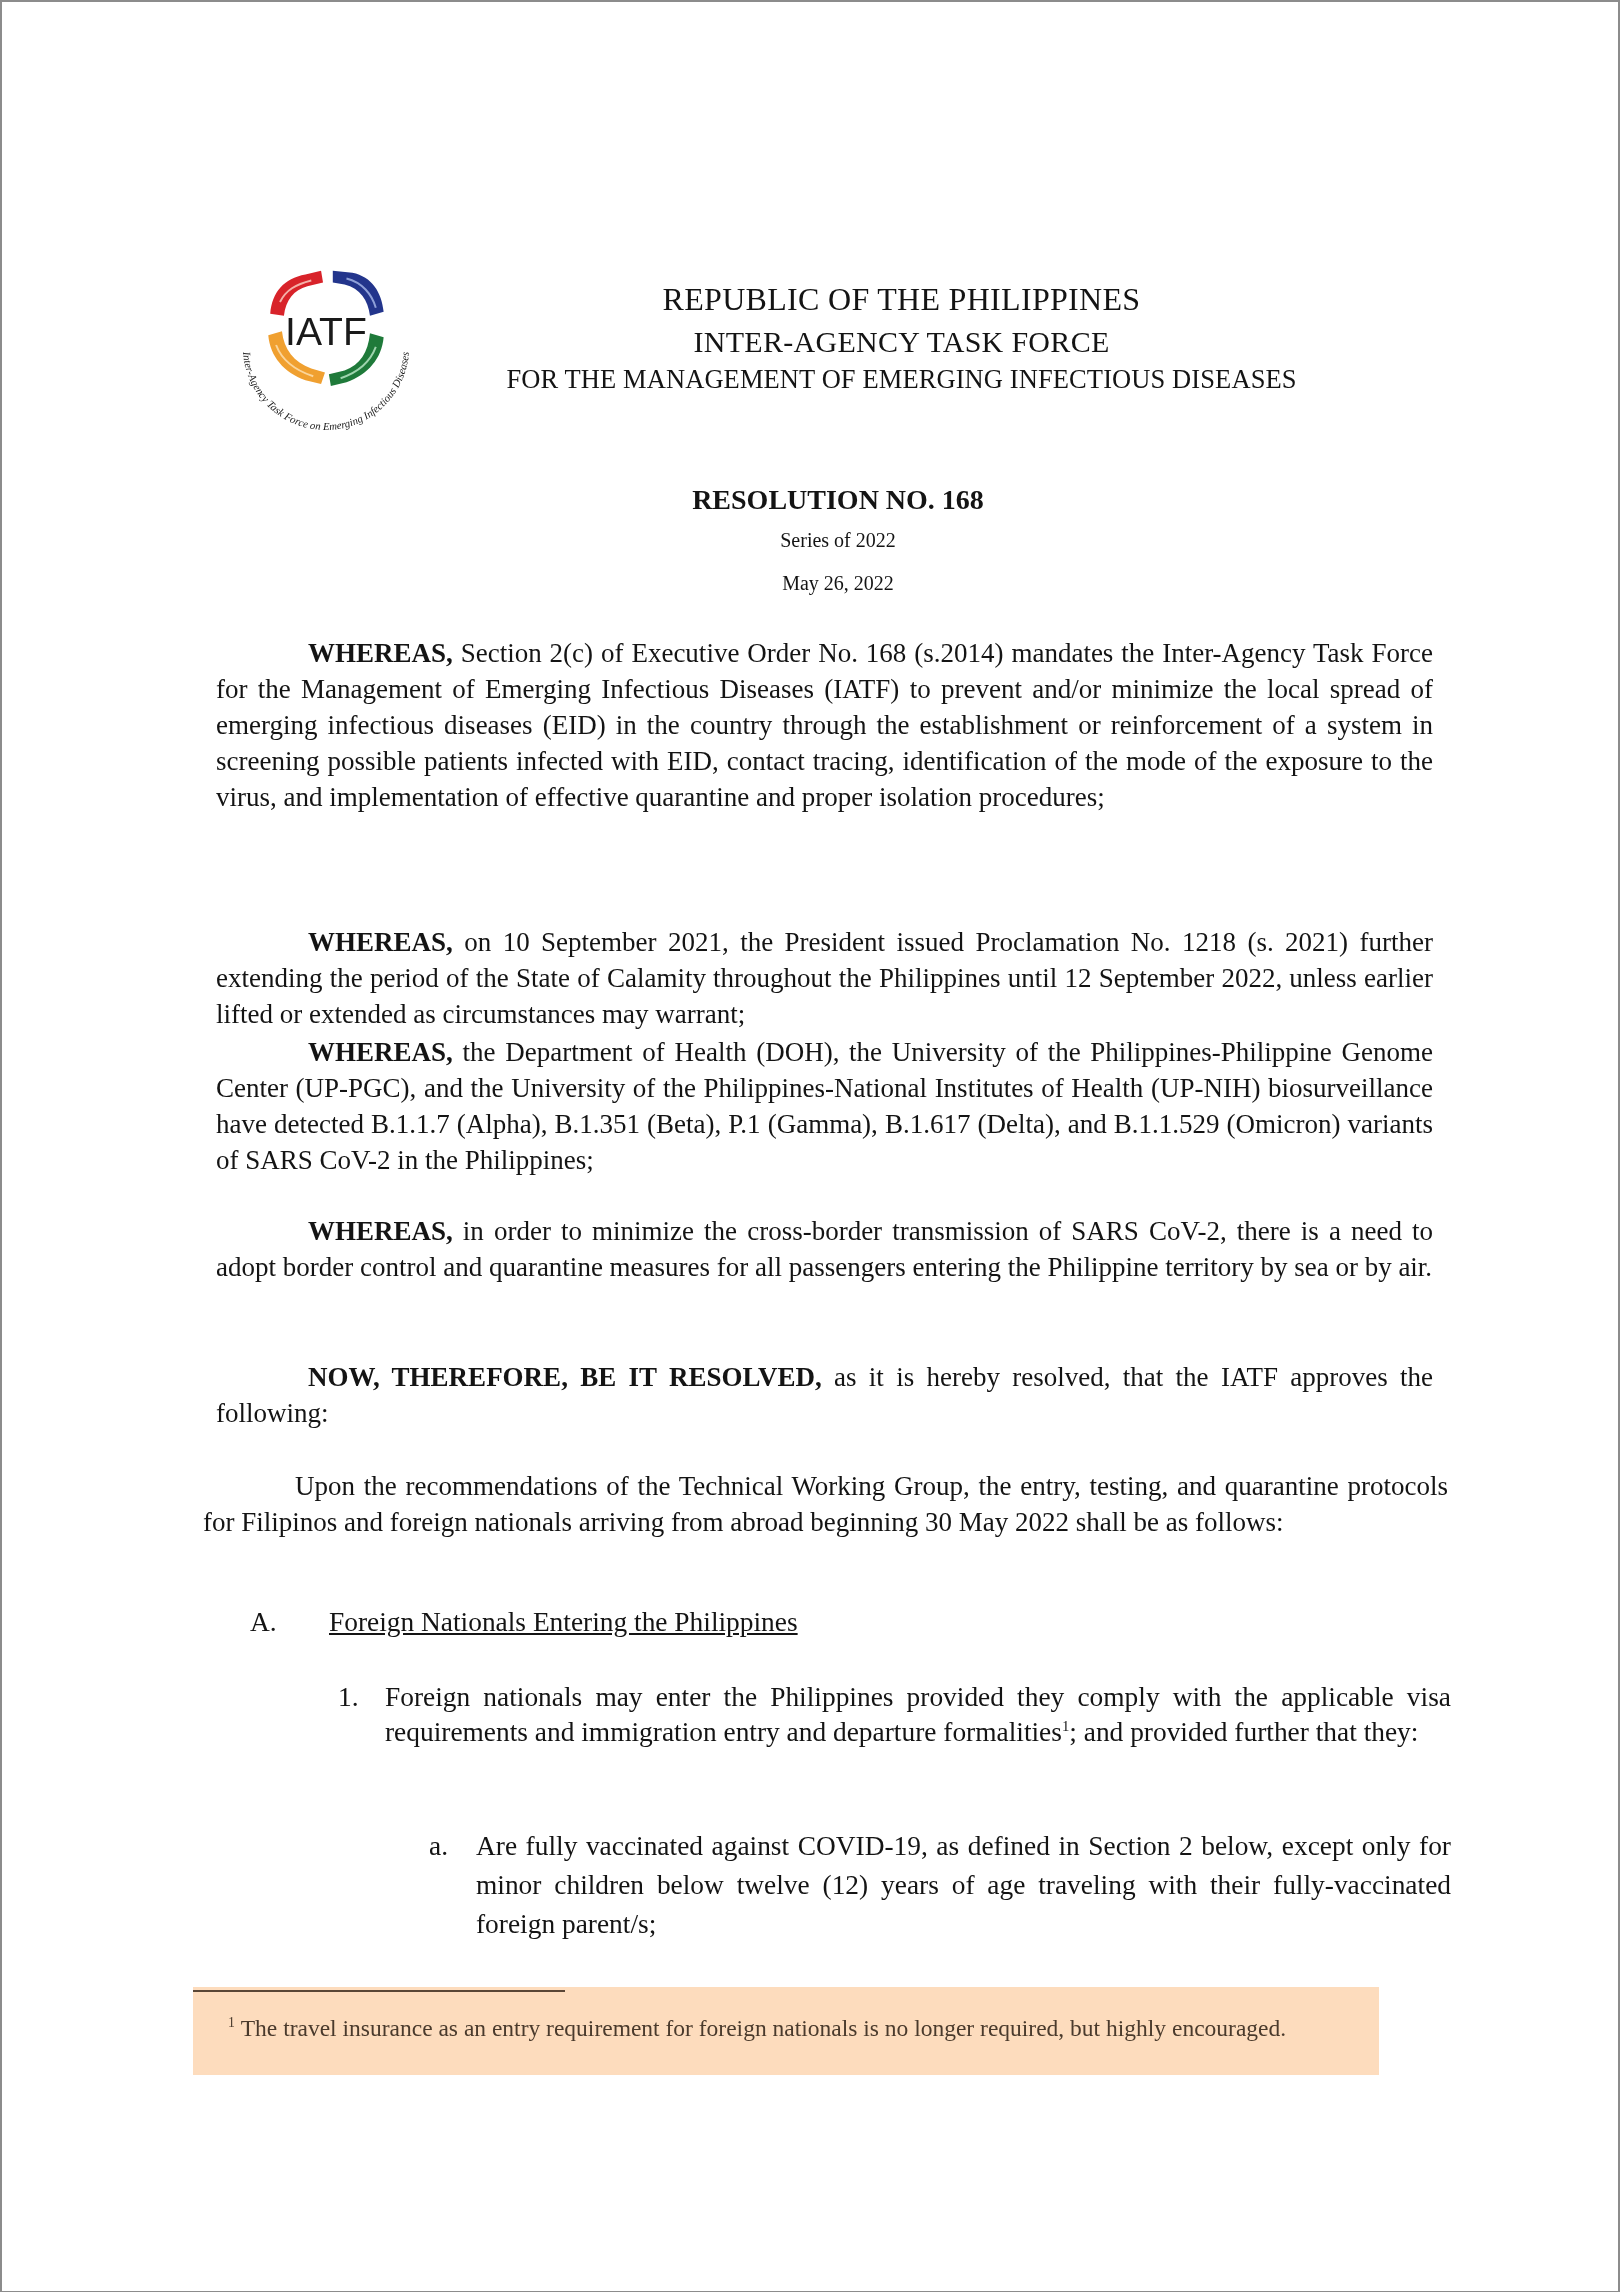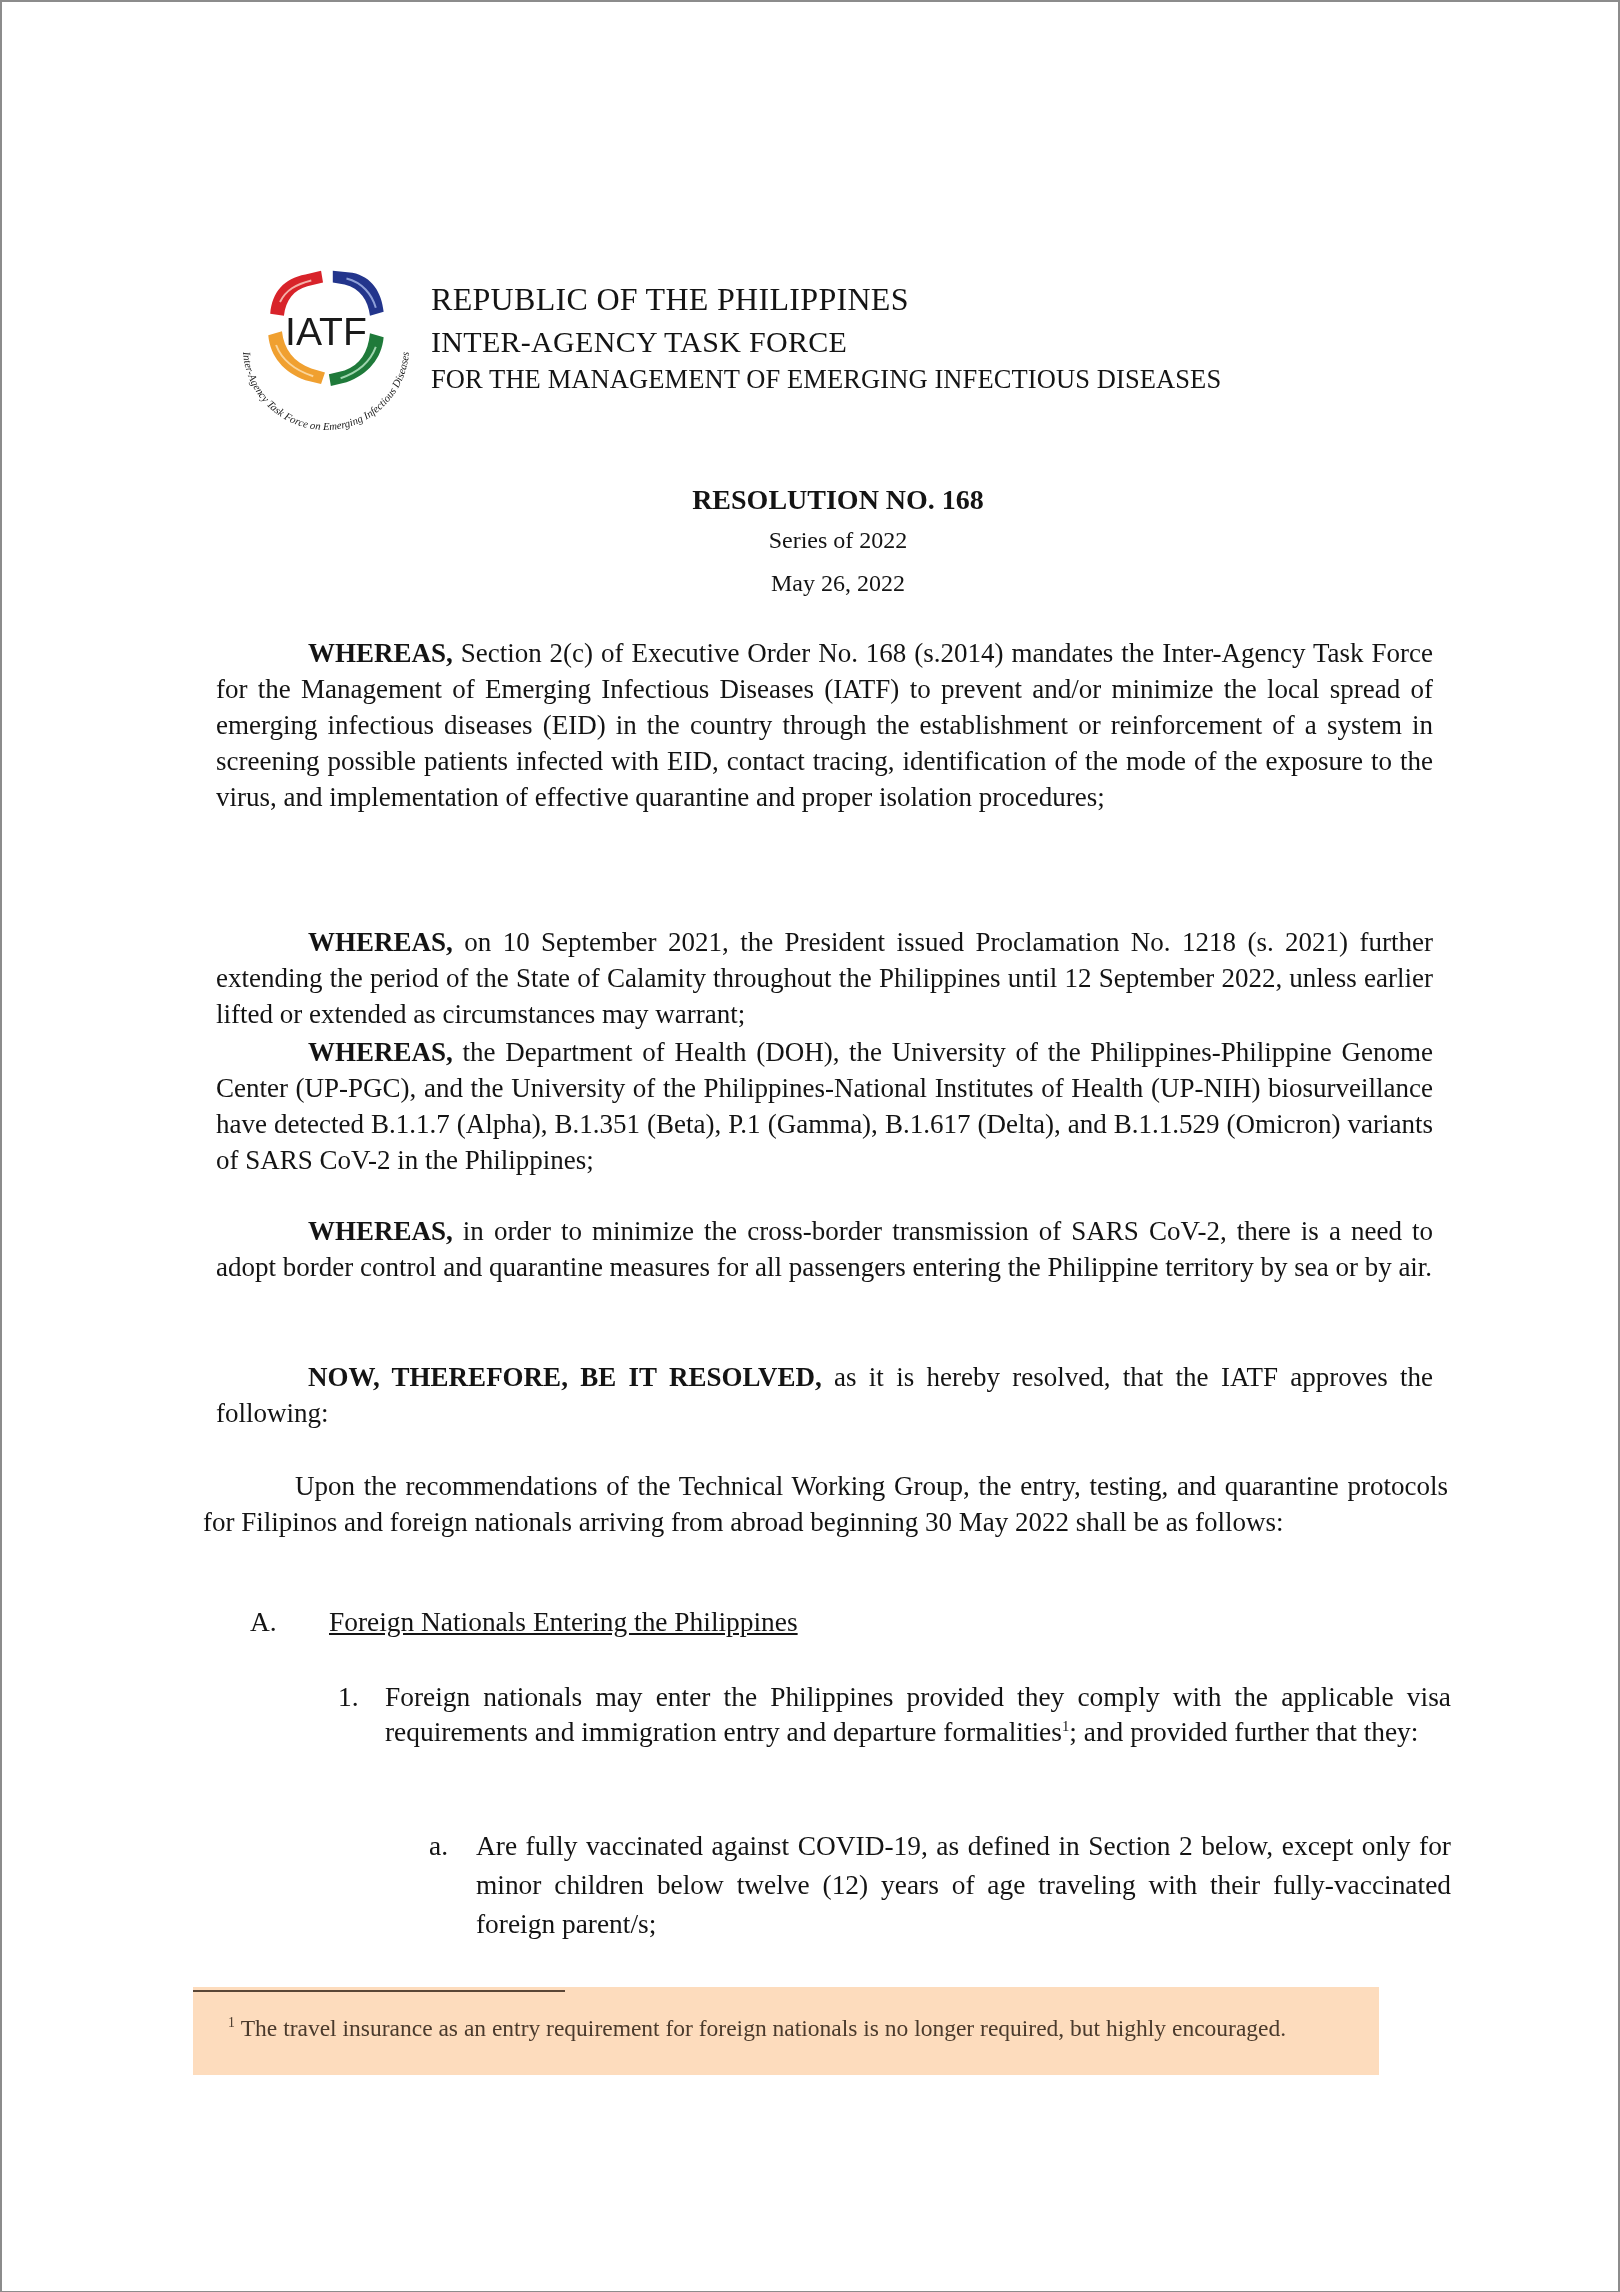--- a/index.html
+++ b/index.html
@@ -10,32 +10,32 @@
     }
     .page-frame {
       position: absolute; left: 0; top: 0; width: 1616px; height: 2289px;
       border: 2px solid #8c8c8c; background: #ffffff;
     }
     
     .logo {
       position: absolute; left: 223px; top: 257px; width: 202px; height: 176px;
     }
     .letterhead {
-      position: absolute; left: 431px; top: 280px; width: 941px; text-align: left;
+      position: absolute; left: 431px; top: 280px; width: 941px; text-align: center;
       font-family: "Liberation Serif", "DejaVu Serif", serif;
     }
     .lh-republic { font-size: 32px; line-height: 39px; letter-spacing: 0.3px; }
     .lh-iatf { font-size: 30px; line-height: 45px; letter-spacing: 0.3px; }
     .lh-mgmt { font-size: 26.5px; line-height: 31px; letter-spacing: 0.1px; }
 
     .res-block {
       position: absolute; left: 549px; top: 480px; width: 578px; text-align: center;
     }
     .res-no { font-weight: bold; font-size: 28px; line-height: 39px; }
-    .res-series, .res-date { font-size: 24px; line-height: 43px; }
+    .res-series, .res-date { font-size: 20px; line-height: 43px; }
 
     
     .body-text {
       position: absolute; left: 216px; width: 1217px;
       font-size: 27px; line-height: 36px; text-align: justify;
     }
     .indent { text-indent: 92px; }
     .b { font-weight: bold; }
 
     .section-a {

